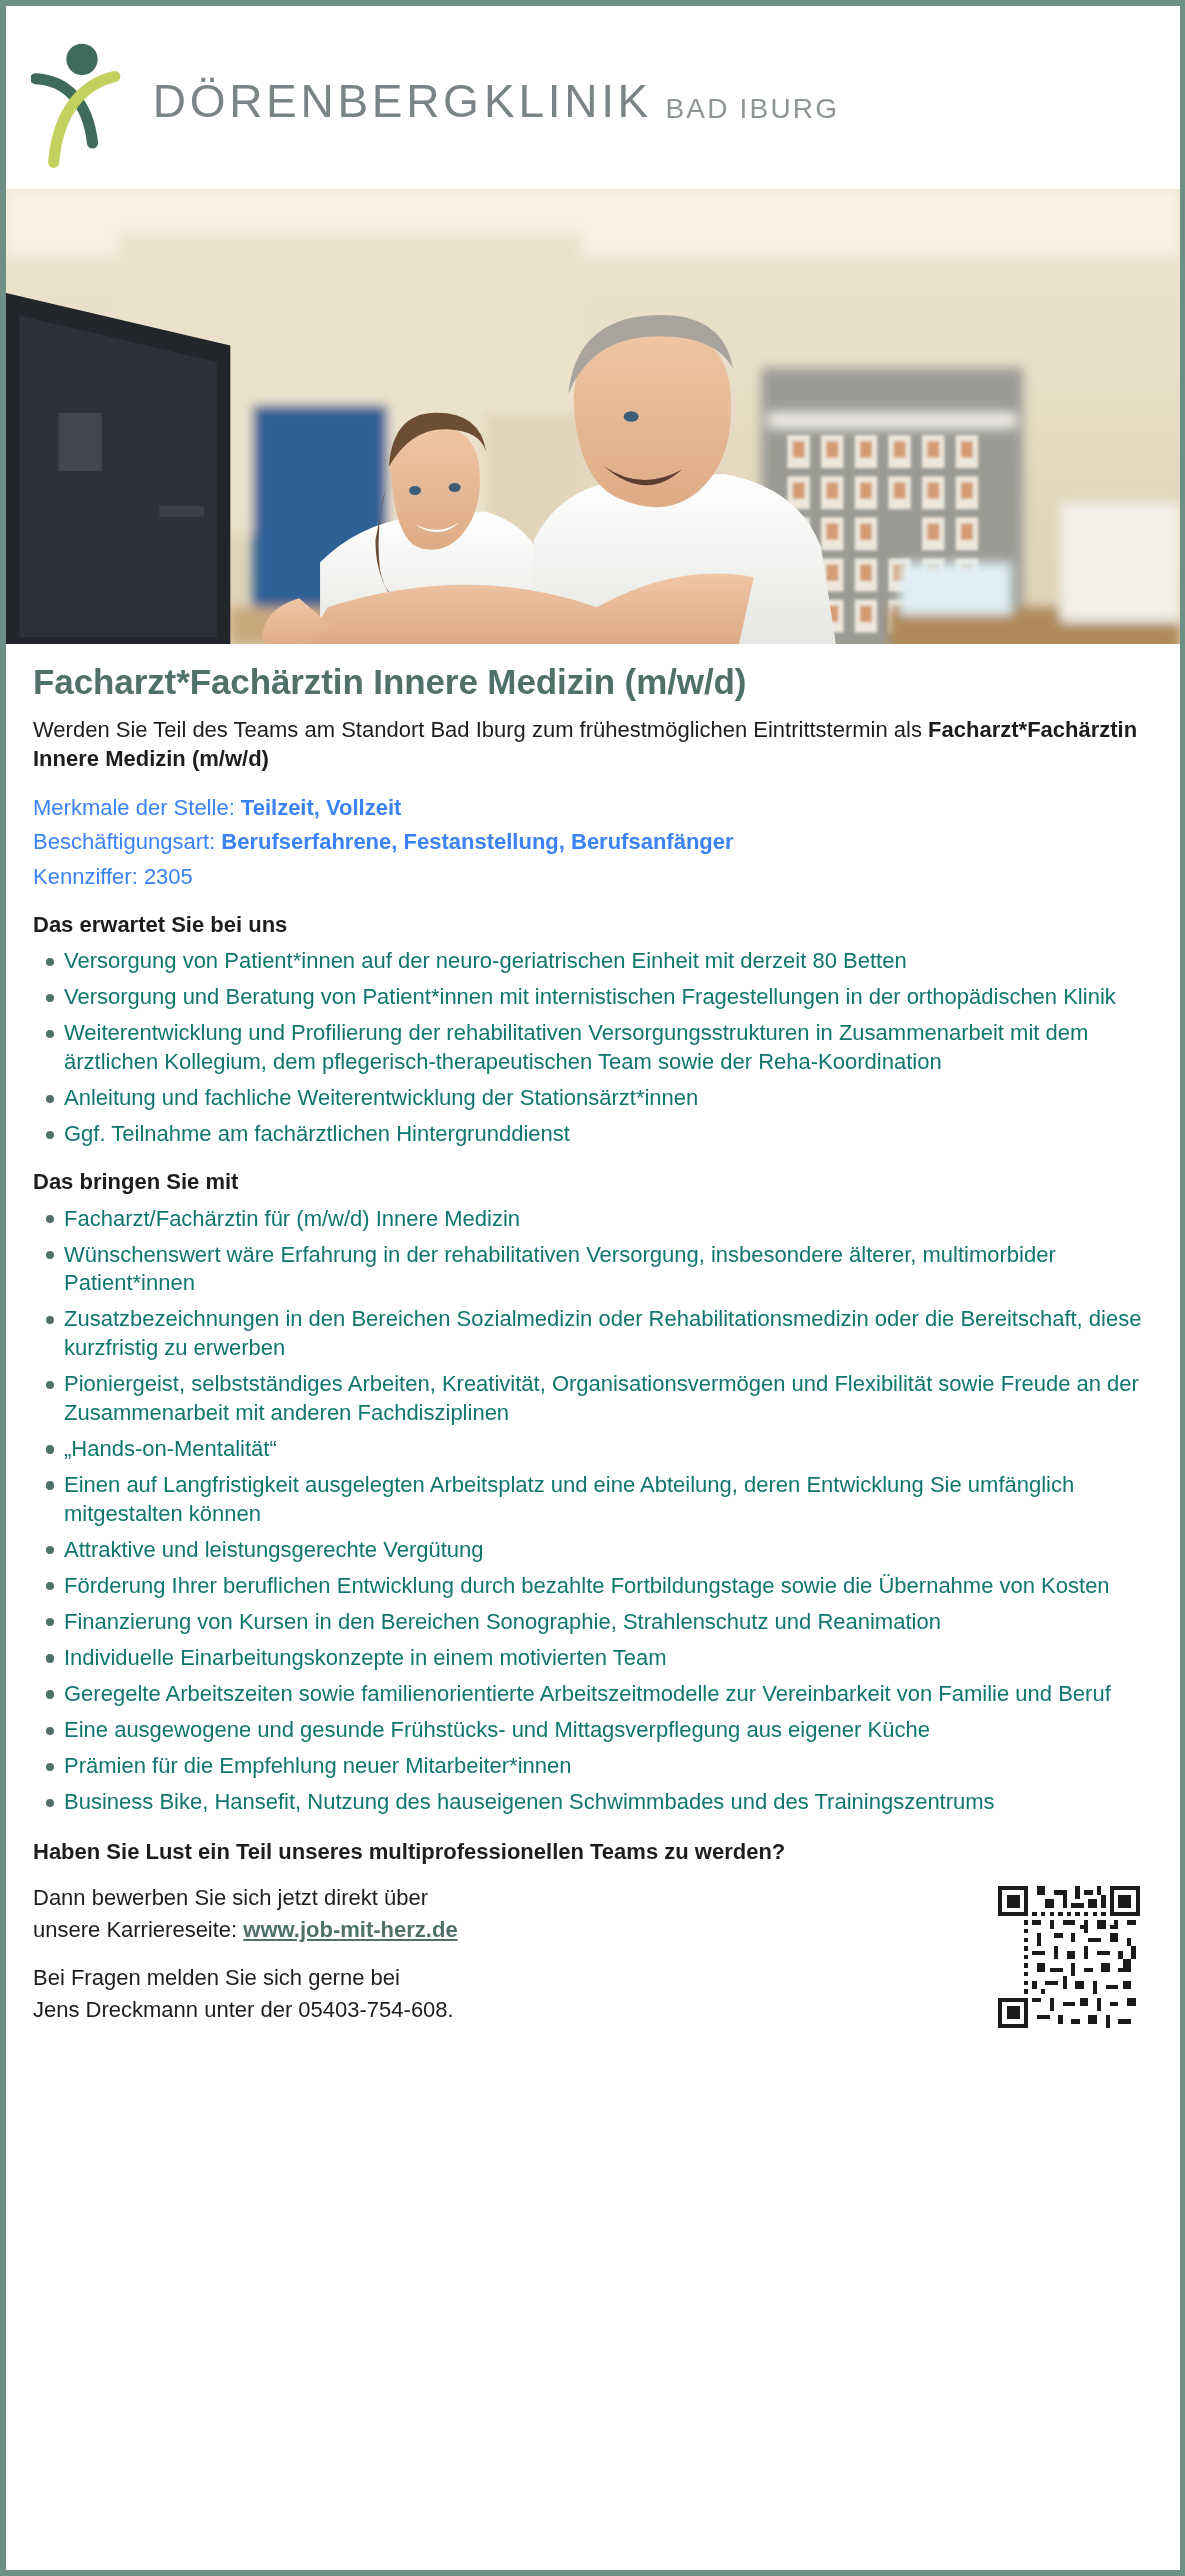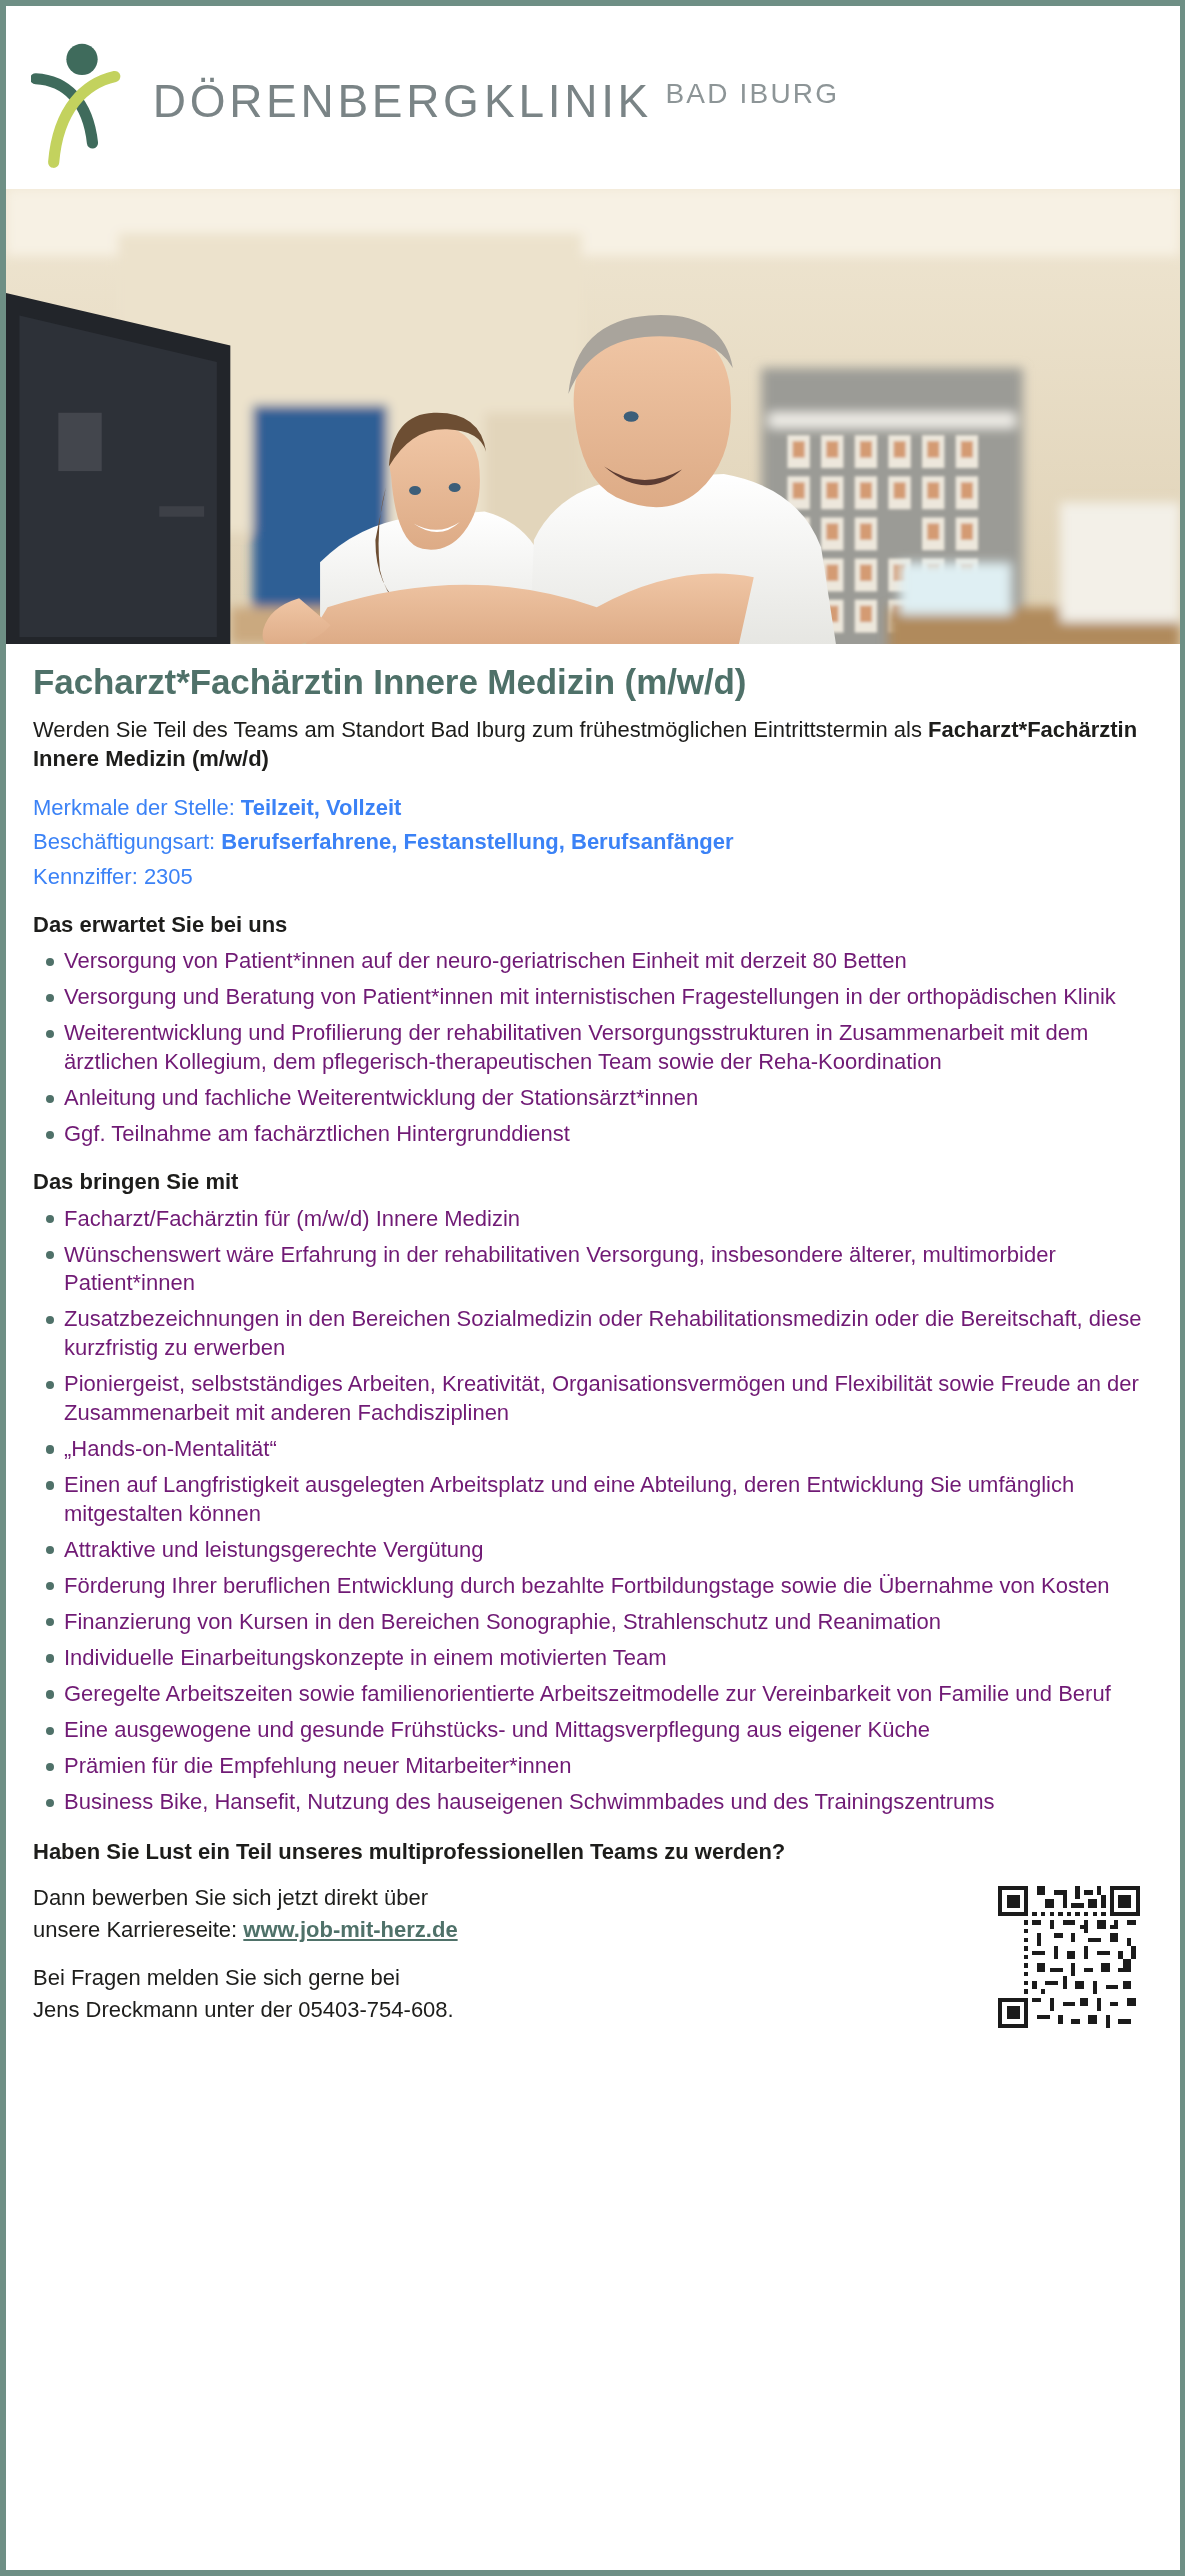--- a/index.html
+++ b/index.html
@@ -45,21 +45,21 @@
   .logo-line1{
     font-size:46px;
     letter-spacing:3.7px;
     color:#7a8486;
     font-weight:400;
     line-height:1.02;
     white-space:nowrap;
   }
   .logo-line2{
     display:flex;
-    align-items:flex-start;
+    align-items:flex-end;
     gap:13.4px;
     white-space:nowrap;
   }
   .logo-klinik{
     font-size:46px;
     letter-spacing:3.7px;
     color:#7a8486;
     font-weight:400;
     line-height:1.02;
   }
@@ -121,21 +121,21 @@
     margin:0;
     padding:0 0 0 3px;
     list-style:none;
   }
   ul.list li{
     position:relative;
     padding:0 0 0 28px;
     margin:0 0 7.5px 0;
     font-size:22px;
     line-height:1.30;
-    color:#701a75;
+    color:#0f766e;
   }
   ul.list li:before{
     content:"";
     position:absolute;
     left:9.7px;
     top:10.5px;
     width:8.2px;
     height:8.2px;
     border-radius:50%;
     background:#4f7169;

